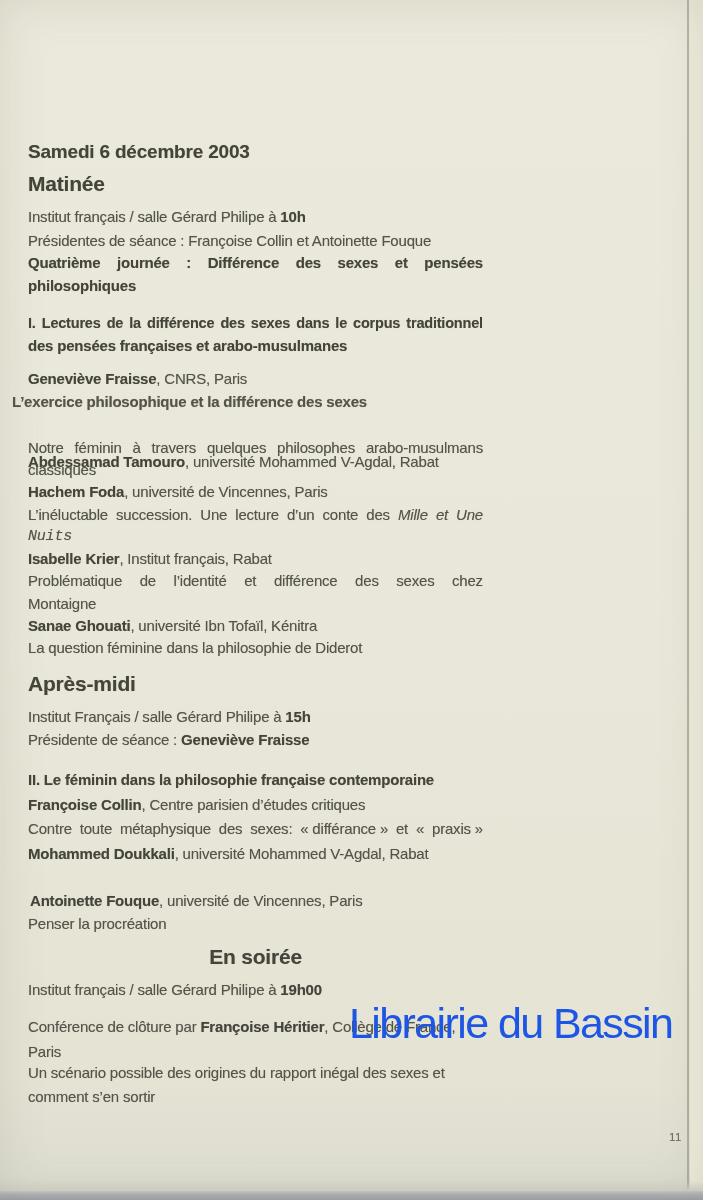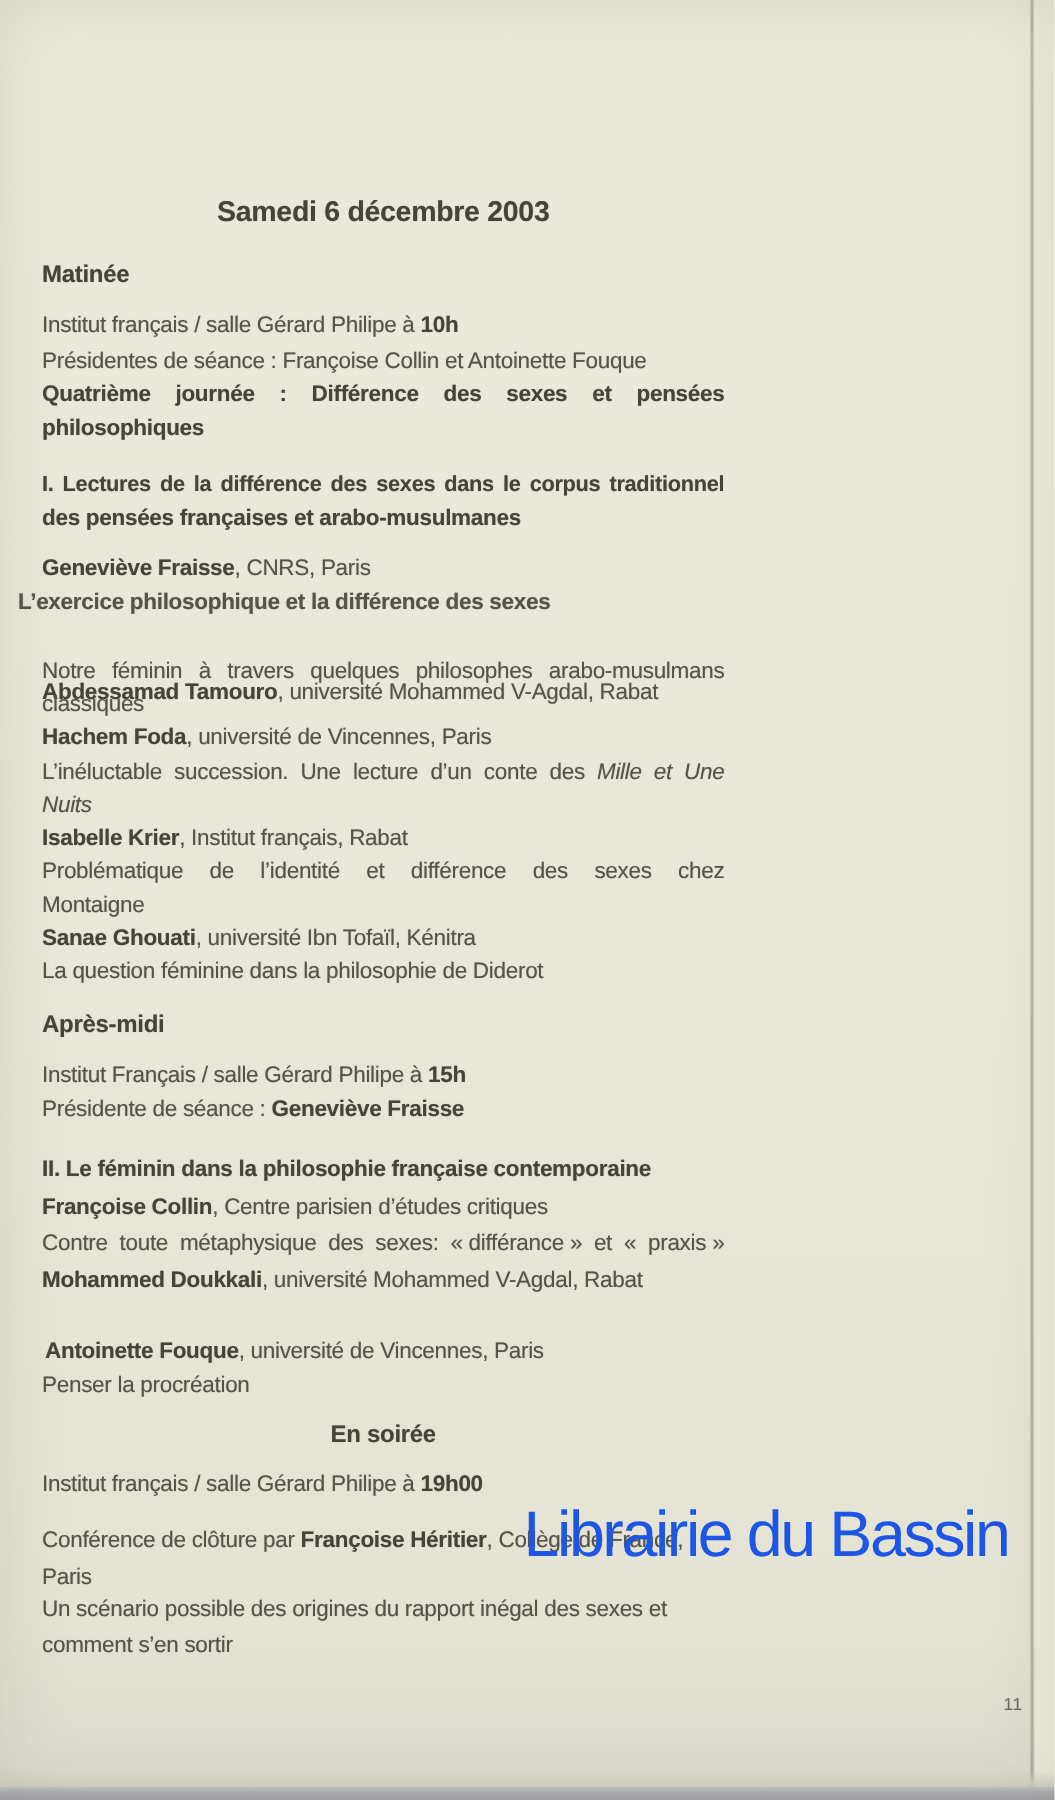--- a/index.html
+++ b/index.html
@@ -11,21 +11,21 @@
   .line{
     position:absolute;font-size:15px;line-height:20px;color:#55544a;
     letter-spacing:-0.2px;white-space:pre;
     text-shadow:0 0 0.7px rgba(85,84,74,.45);
   }
   .line .b{font-weight:bold;color:#45443b;}
   .line .i{font-style:italic;}
   .just{display:flex;justify-content:space-between;white-space:normal;}
   .just span{display:inline-block;}
   .h1{font-size:19px;line-height:24px;}
-  .h2{font-size:16px;line-height:22px;}
+  .h2{font-size:21px;line-height:22px;}
   .sm{font-size:14.5px;}
   .watermark{
     position:absolute;top:999px;left:319px;
     font-size:43px;letter-spacing:-1.6px;white-space:nowrap;font-weight:400;
   }
   .page-number{
     position:absolute;top:1131px;left:669px;
     font-size:11.5px;color:#6e6d63;letter-spacing:0.5px;
     text-shadow:0 0 0.6px rgba(110,109,99,.5);
   }
@@ -39,21 +39,21 @@
     box-shadow:inset 0 0 46px rgba(115,113,96,.17);}
 </style>
 </head>
 <body>
 
 <div id="page" style="position:absolute;inset:0;">
   <div class="page-right-strip"></div>
   <div class="page-edge-line"></div>
   <div class="bottom-shadow"></div>
   <div class="bottom-edge"></div>
-  <div class="line h1" style="top: 130px; left: 28px; width: 455px; text-align: center;"><span class="b ">Samedi 6 décembre 2003</span></div>
+  <div class="line h1" style="top: 140px; left: 28px; width: 455px;"><span class="b ">Samedi 6 décembre 2003</span></div>
     <div class="line h2" style="top: 173px; left: 28px; width: 455px;"><span class="b ">Matinée</span></div>
     <div class="line" style="top: 207px; left: 28px; width: 455px;"><span class="">Institut français / salle Gérard Philipe à </span><span class="b ">10h</span></div>
     <div class="line" style="top: 231px; left: 28px; width: 455px;"><span class="">Présidentes de séance : Françoise Collin et Antoinette Fouque</span></div>
     <div class="line just" style="top: 253px; left: 28px; width: 455px;">
       <span class="b ">Quatrième</span>
       <span class="b ">journée</span>
       <span class="b ">:</span>
       <span class="b ">Différence</span>
       <span class="b ">des</span>
       <span class="b ">sexes</span>
@@ -94,21 +94,21 @@
       <span class="">succession.</span>
       <span class="">Une</span>
       <span class="">lecture</span>
       <span class="">d’un</span>
       <span class="">conte</span>
       <span class="">des</span>
       <span class="i">Mille</span>
       <span class="i">et</span>
       <span class="i">Une</span>
     </div>
-    <div class="line" style="top: 527px; left: 28px; width: 455px;"><span class="i">Nuits</span></div>
+    <div class="line" style="top: 527px; left: 28px; width: 455px; font-family: Liberation Mono, monospace;"><span class="i">Nuits</span></div>
     <div class="line" style="top: 549px; left: 28px; width: 455px;"><span class="b ">Isabelle Krier</span><span class="">, Institut français, Rabat</span></div>
     <div class="line just" style="top: 571px; left: 28px; width: 455px;">
       <span class="">Problématique</span>
       <span class="">de</span>
       <span class="">l’identité</span>
       <span class="">et</span>
       <span class="">différence</span>
       <span class="">des</span>
       <span class="">sexes</span>
       <span class="">chez</span>

